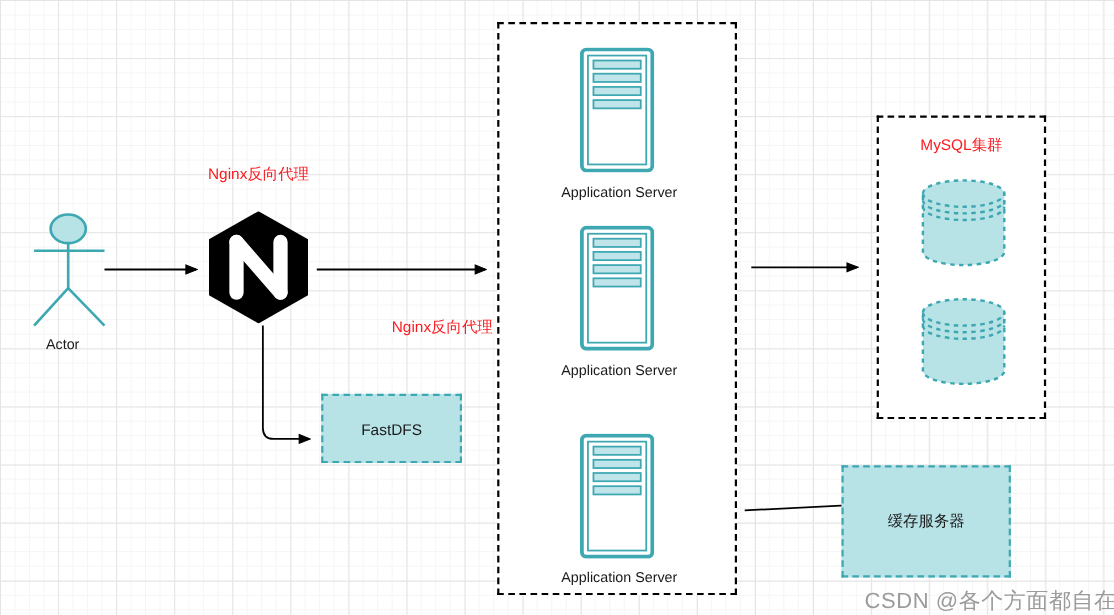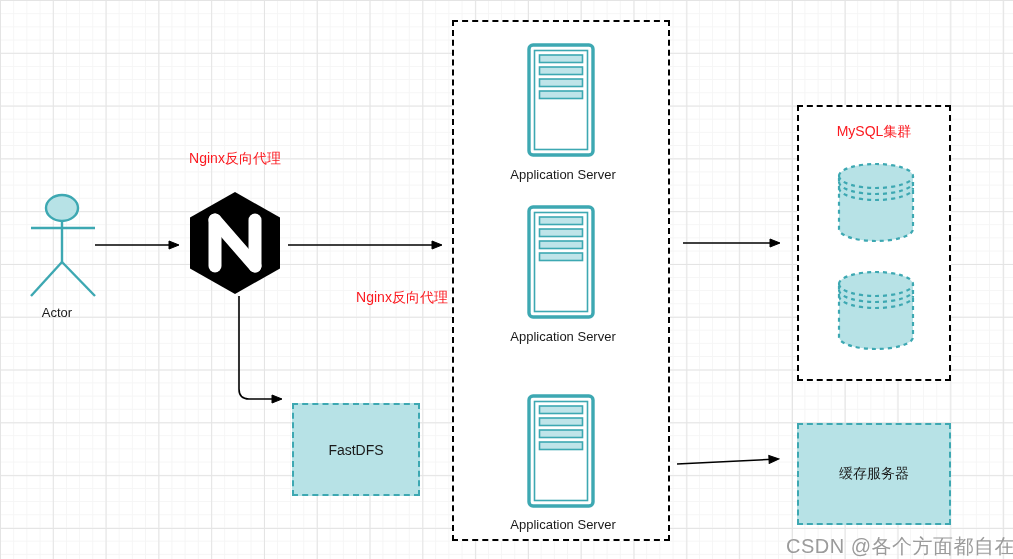--- a/index.html
+++ b/index.html
@@ -92,21 +92,21 @@
   <div class="abs red-label" style="left:181px; top:150px; width:108px;">Nginx反向代理</div>
   <svg class="abs" style="left:190px; top:192px;" width="90" height="102" viewBox="0 0 90 102">
     <polygon points="45,0 90,25.5 90,76.5 45,102 0,76.5 0,25.5" fill="#000000"></polygon>
     <g stroke="#ffffff" stroke-width="13" stroke-linecap="round">
       <line x1="25" y1="28" x2="25" y2="74"></line>
       <line x1="65" y1="28" x2="65" y2="74"></line>
       <line x1="25" y1="28" x2="65" y2="74"></line>
     </g>
   </svg>
 
-  <div class="abs teal-box" style="left:292px; top:358px; width:128px; height:93px;margin-top:45px;">
+  <div class="abs teal-box" style="left:292px; top:358px; width:128px; height:63px;">
     <span>FastDFS</span>
   </div>
 
   <div class="abs red-label" style="left:352px; top:289px; width:100px;">Nginx反向代理</div>
 
   <div class="abs container-box" style="left:452px; top:20px; width:218px; height:521px;">
 
     <svg class="abs" style="left:73px; top:21px;" width="68" height="114" viewBox="0 0 68 114">
       <rect x="2" y="2" width="64" height="110" rx="4" fill="#ffffff" stroke="#3da8b2" stroke-width="3.4"></rect>
       <rect x="7.5" y="7.5" width="53" height="99" fill="none" stroke="#3da8b2" stroke-width="1.6"></rect>
@@ -161,19 +161,19 @@
       <path d="M2,14 A37,12 0 0 1 76,14 L76,67 A37,12 0 0 1 2,67 Z" fill="#b7e2e6" stroke="none"></path>
       <g fill="none" stroke="#3da8b2" stroke-width="2.2" stroke-dasharray="4,4">
         <path d="M2,14 A37,12 0 0 1 76,14 L76,67 A37,12 0 0 1 2,67 Z"></path>
         <path d="M2,14 A37,12 0 0 0 76,14"></path>
         <path d="M2,20 A37,12 0 0 0 76,20"></path>
         <path d="M2,26 A37,12 0 0 0 76,26"></path>
       </g>
     </svg>
   </div>
 
-  <div class="abs teal-box" style="left:797px; top:423px; width:154px; height:102px;">
+  <div class="abs teal-box" style="left:765px; top:423px; width:154px; height:102px;">
     <span>缓存服务器</span>
   </div>
 
   <div class="abs watermark" style="left:786px; top:533px;">CSDN @各个方面都自在</div>
 
 </div>
 
 </body></html>

